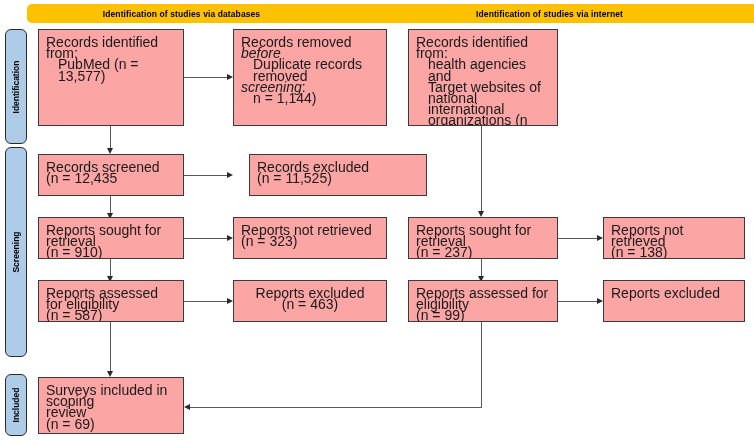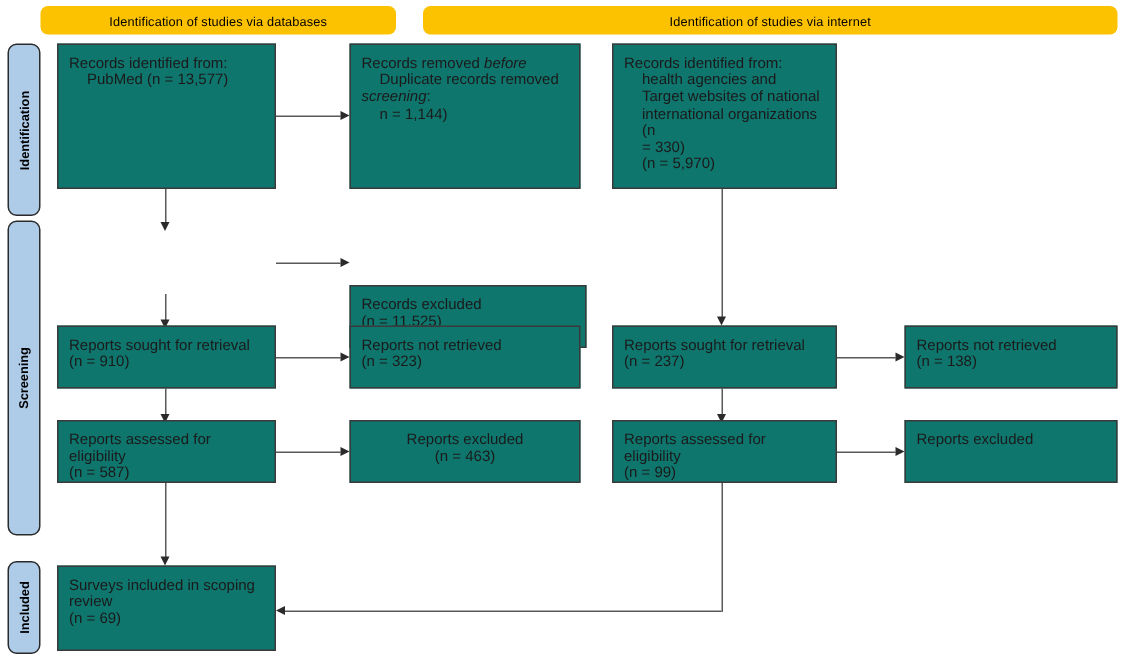--- a/index.html
+++ b/index.html
@@ -10,24 +10,25 @@
   }
   #stage{position:absolute;left:0;top:0;width:754px;height:441px;}
 
   
   .hdr{
     position:absolute;
     background:#fcc200;
     border-radius:5px;
     color:#000;
     font-size:8.5px;
-    font-weight:normal;
+    font-weight:bold;
     display:flex;align-items:center;justify-content:center;
     letter-spacing:.1px;
     text-align:center;
+    padding-left:36px;
   }
 
   
   .stage-label{
     position:absolute;
     background:#aecbe8;
     border:1px solid #2b2b2b;
     border-radius:6px;
     display:flex;align-items:center;justify-content:center;
   }
@@ -35,25 +36,25 @@
     transform:rotate(-90deg);
     white-space:nowrap;
     font-size:8.5px;
     font-weight:bold;
     color:#000;
   }
 
   
   .box{
     position:absolute;
-    background:#0f766e;
+    background:#fca5a5;
     border:1px solid #3a3a3a;
     box-sizing:border-box;
     padding:7px 7px 4px 7px;
-    font-size:10px;
+    font-size:14px;
     line-height:11.2px;
     color:#1a1a1a;
     overflow:hidden;
   }
   .box .ln{display:block;white-space:pre-wrap;}
   .box .ind{padding-left:12px;}
   .box .ital{font-style:italic;}
   .box.center{text-align:center;}
 
   
@@ -125,22 +126,26 @@
 
   <div class="conn h" style="left:184px;top:77px;width:43px;"></div>
   <div class="arrow-r" style="left:227px;top:73.5px;"></div>
 
   <div class="conn v" style="left:110px;top:126px;height:24px;"></div>
   <div class="arrow-d" style="left:107px;top:148px;"></div>
 
   <div class="conn v" style="left:481px;top:126px;height:88px;"></div>
   <div class="arrow-d" style="left:478px;top:211px;"></div>
 
-
-  <div class="box" style="left:233px;top:154px;width:158px;height:42px;margin-top:36px;">
+  <div class="box" style="left:38px;top:154px;width:146px;height:42px;">
+      <span class="ln"><span>Records screened</span></span>
+      <span class="ln"><span>(n = 12,435</span></span>
+    </div>
+
+  <div class="box" style="left:249px;top:154px;width:178px;height:42px;">
       <span class="ln"><span>Records excluded</span></span>
       <span class="ln"><span>(n = 11,525)</span></span>
     </div>
 
   <div class="conn h" style="left:184px;top:175px;width:43px;"></div>
   <div class="arrow-r" style="left:227px;top:171.5px;"></div>
 
   <div class="conn v" style="left:110px;top:196px;height:20px;"></div>
   <div class="arrow-d" style="left:107px;top:213px;"></div>
 

